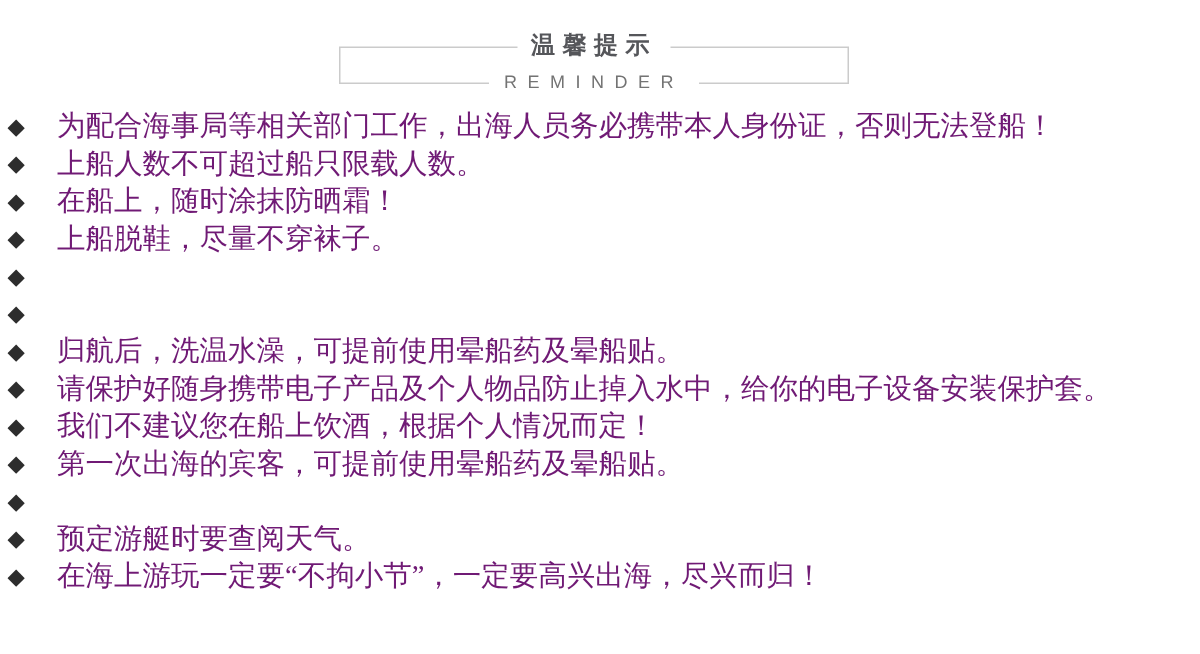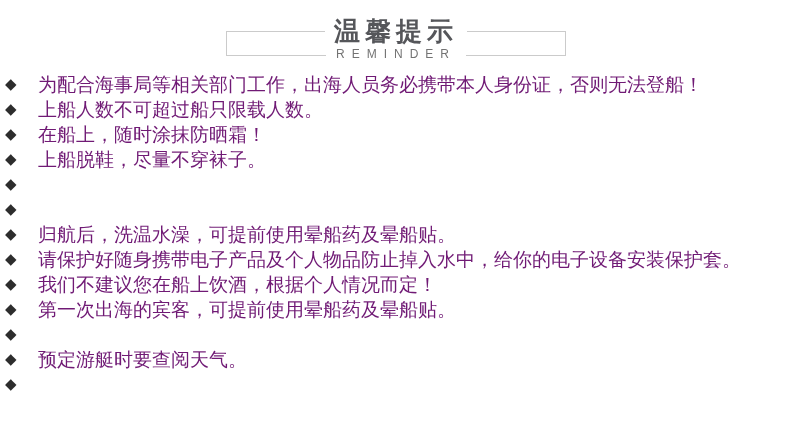--- a/index.html
+++ b/index.html
@@ -21,23 +21,23 @@
     border: 1px solid #cbcbcb;
   }
   .header-title {
     position: absolute;
     left: 50%;
     top: 0;
     transform: translate(-50%, -50%);
     background: #ffffff;
     padding: 0 9px;
     white-space: nowrap;
-    font-family: Liberation Serif, serif;
+    font-family: Liberation Mono, monospace;
     font-weight: bold;
-    font-size: 26px;
+    font-size: 16px;
     letter-spacing: 5px;
     color: #55565a;
     line-height: 1.1;
   }
   .header-subtitle {
     position: absolute;
     left: 50%;
     top: 100%;
     transform: translate(-50%, -50%);
     background: #ffffff;
@@ -125,16 +125,17 @@
     </div>
       <div class="row">
       <span class="bullet">◆</span>
     </div>
       <div class="row">
       <span class="bullet">◆</span>
       <span class="txt">预定游艇时要查阅天气。</span>
     </div>
       <div class="row">
       <span class="bullet">◆</span>
+      <span class="txt">在海上游玩一定要“不拘小节”，一定要高兴出海，尽兴而归！</span>
     </div>
     </div>
 
 </div>
 
 </body></html>

